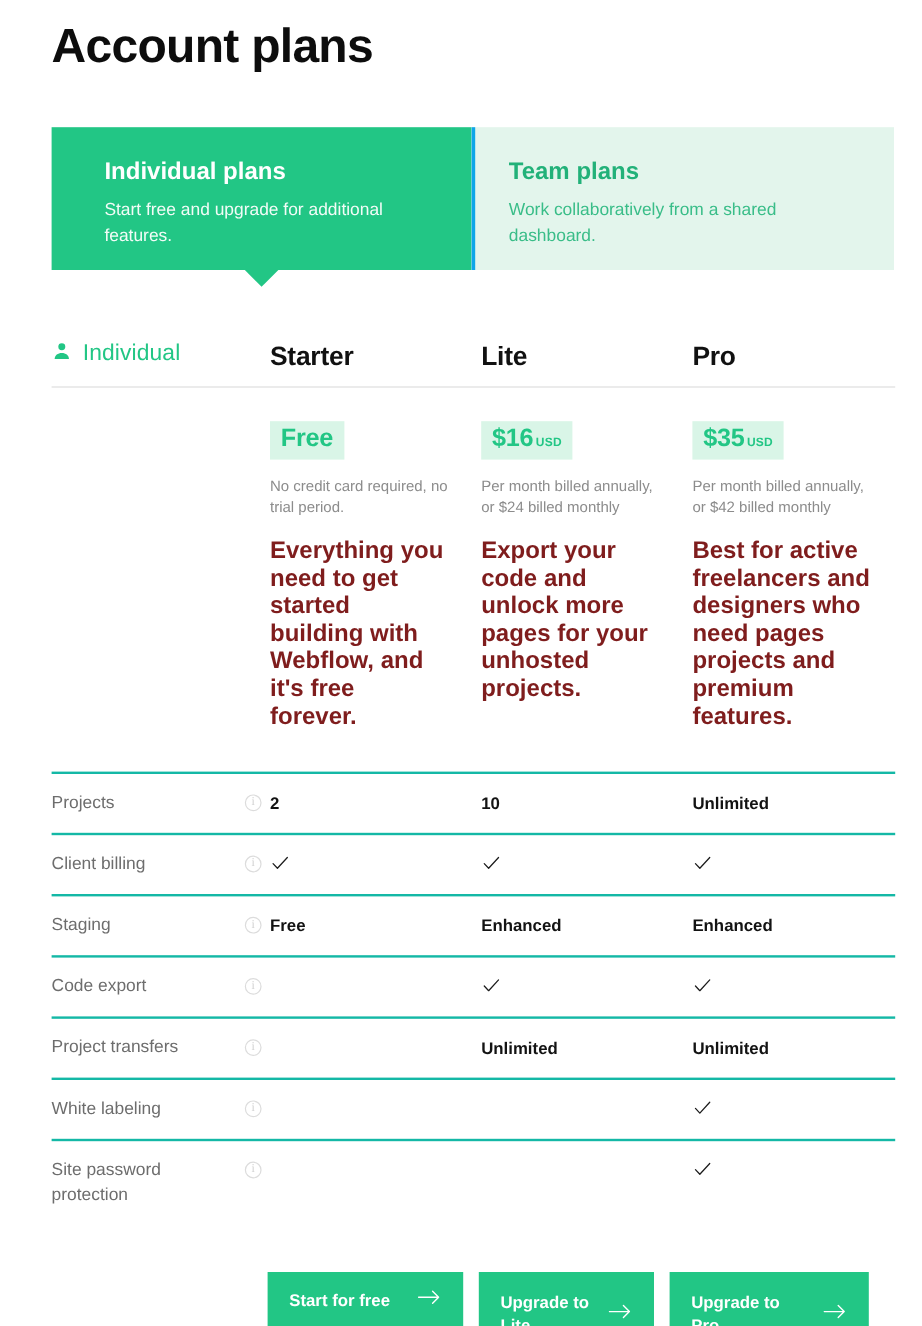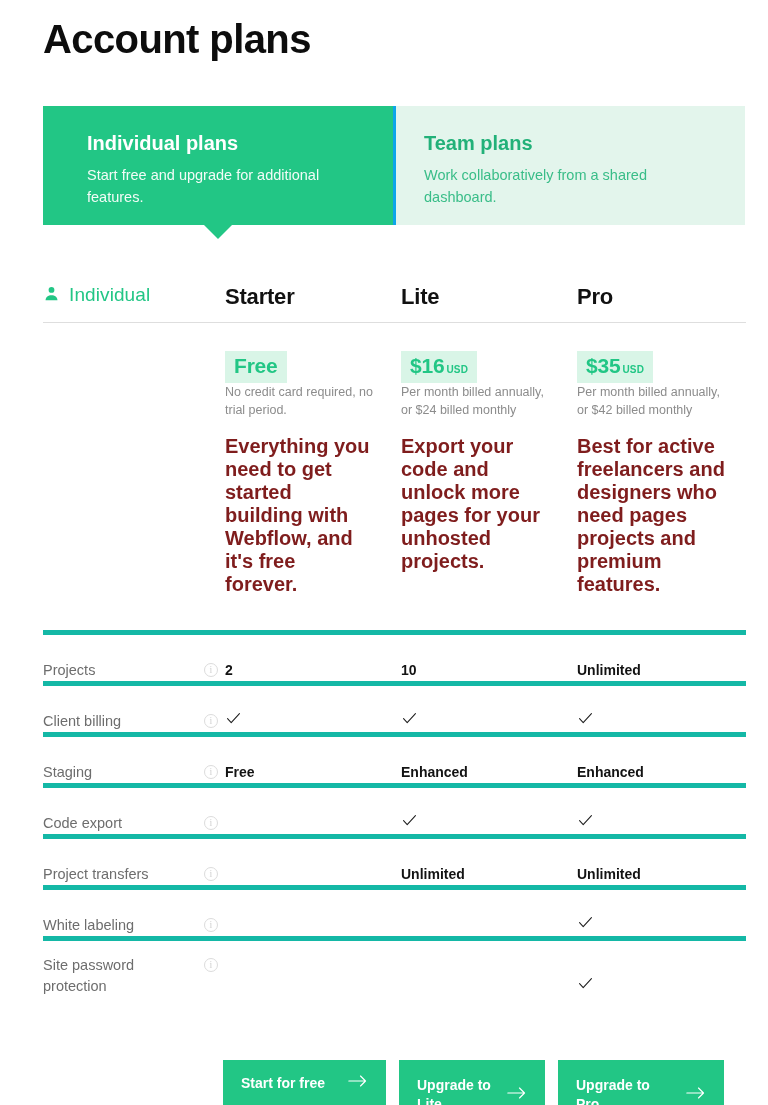--- a/index.html
+++ b/index.html
@@ -131,40 +131,41 @@
     letter-spacing: -0.2px;
     white-space: nowrap;
   }
   .price-badge .cur {
     font-size: 10px;
     font-weight: bold;
     letter-spacing: 0.2px;
     margin-left: 2px;
   }
   .price-note {
+    margin-top: 13px;
     font-size: 12.5px;
     line-height: 18px;
     color: #8c8c8c;
     max-width: 156px;
   }
   .price-blurb {
     margin-top: 16px;
     font-size: 20px;
     line-height: 23px;
     font-weight: bold;
     color: #7f1d1d;
     max-width: 148px;
   }
 
   
   .features { margin-top: 34px; }
   .frow {
     display: flex;
-    align-items: flex-end;
-    border-top: 5px solid #14b8a6;
+    align-items: flex-start;
+    border-top: 2px solid #14b8a6;
     min-height: 51px;
     padding-top: 14px;
   }
   .frow-label {
     width: 182px;
     flex: none;
     display: flex;
     align-items: flex-start;
     justify-content: space-between;
     padding-right: 7px;

